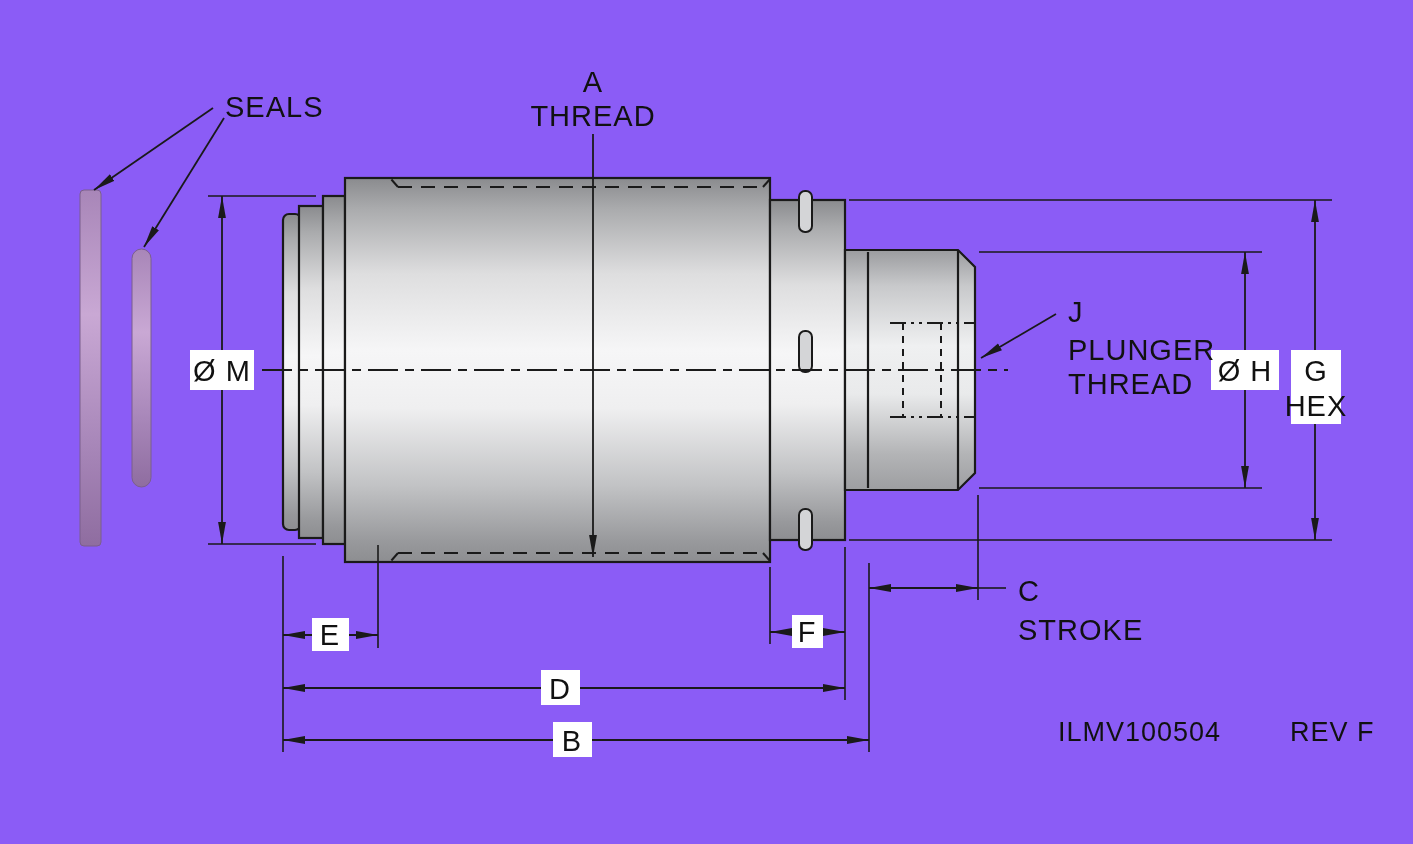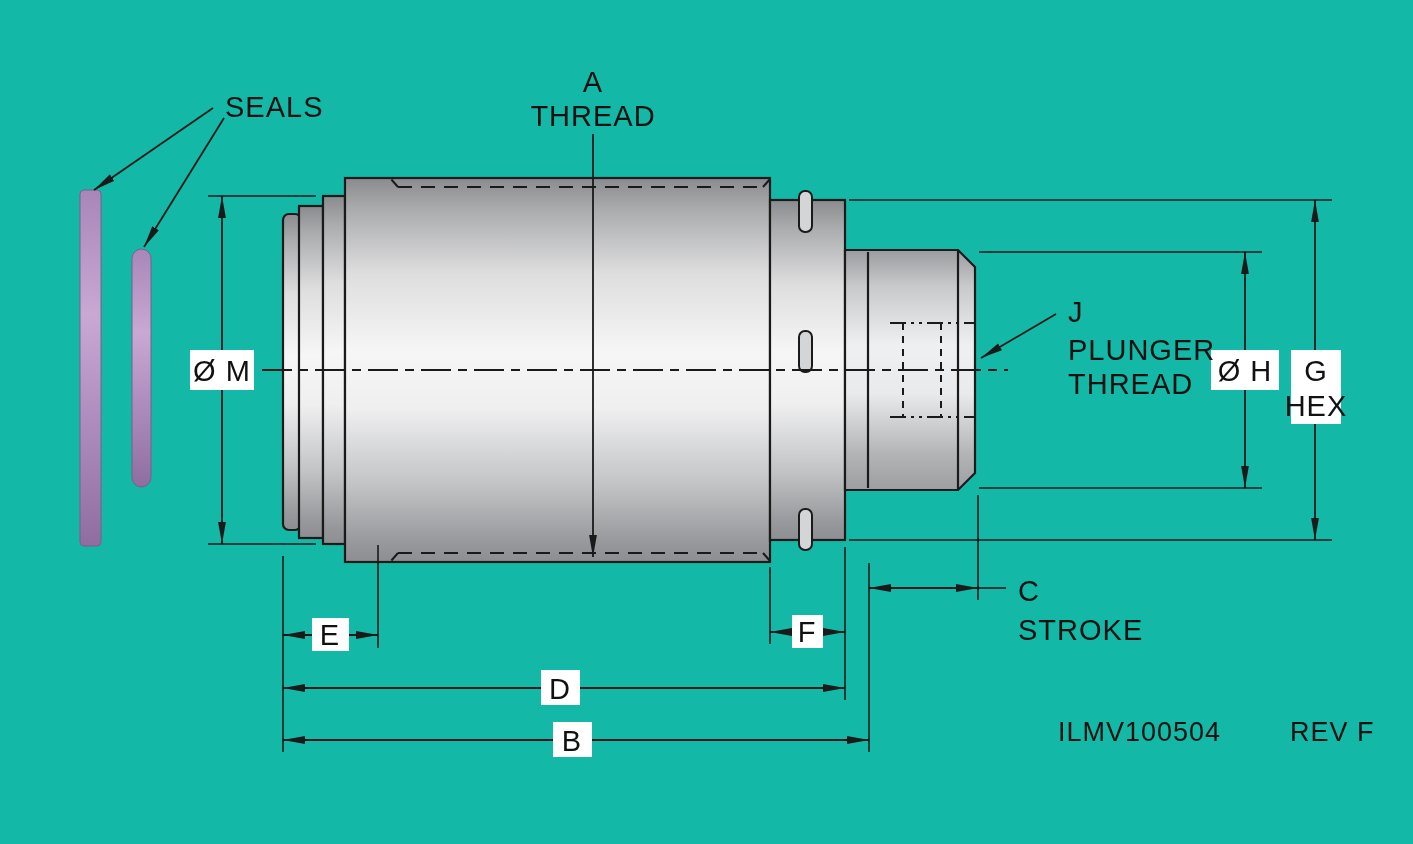--- a/index.html
+++ b/index.html
@@ -3,21 +3,21 @@
 <meta charset="utf-8">
 <style>
   html, body {
     margin: 0;
     padding: 0;
     background: #ffffff;
   }
   .canvas {
     width: 1413px;
     height: 844px;
-    background: #14b8a6;
+    background: #8b5cf6;
     position: relative;
     font-family: "Liberation Sans", sans-serif;
     overflow: hidden;
   }
   svg { display: block; }
   svg text {
     font-family: "Liberation Sans", sans-serif;
     fill: #111111;
     letter-spacing: 1px;
   }

